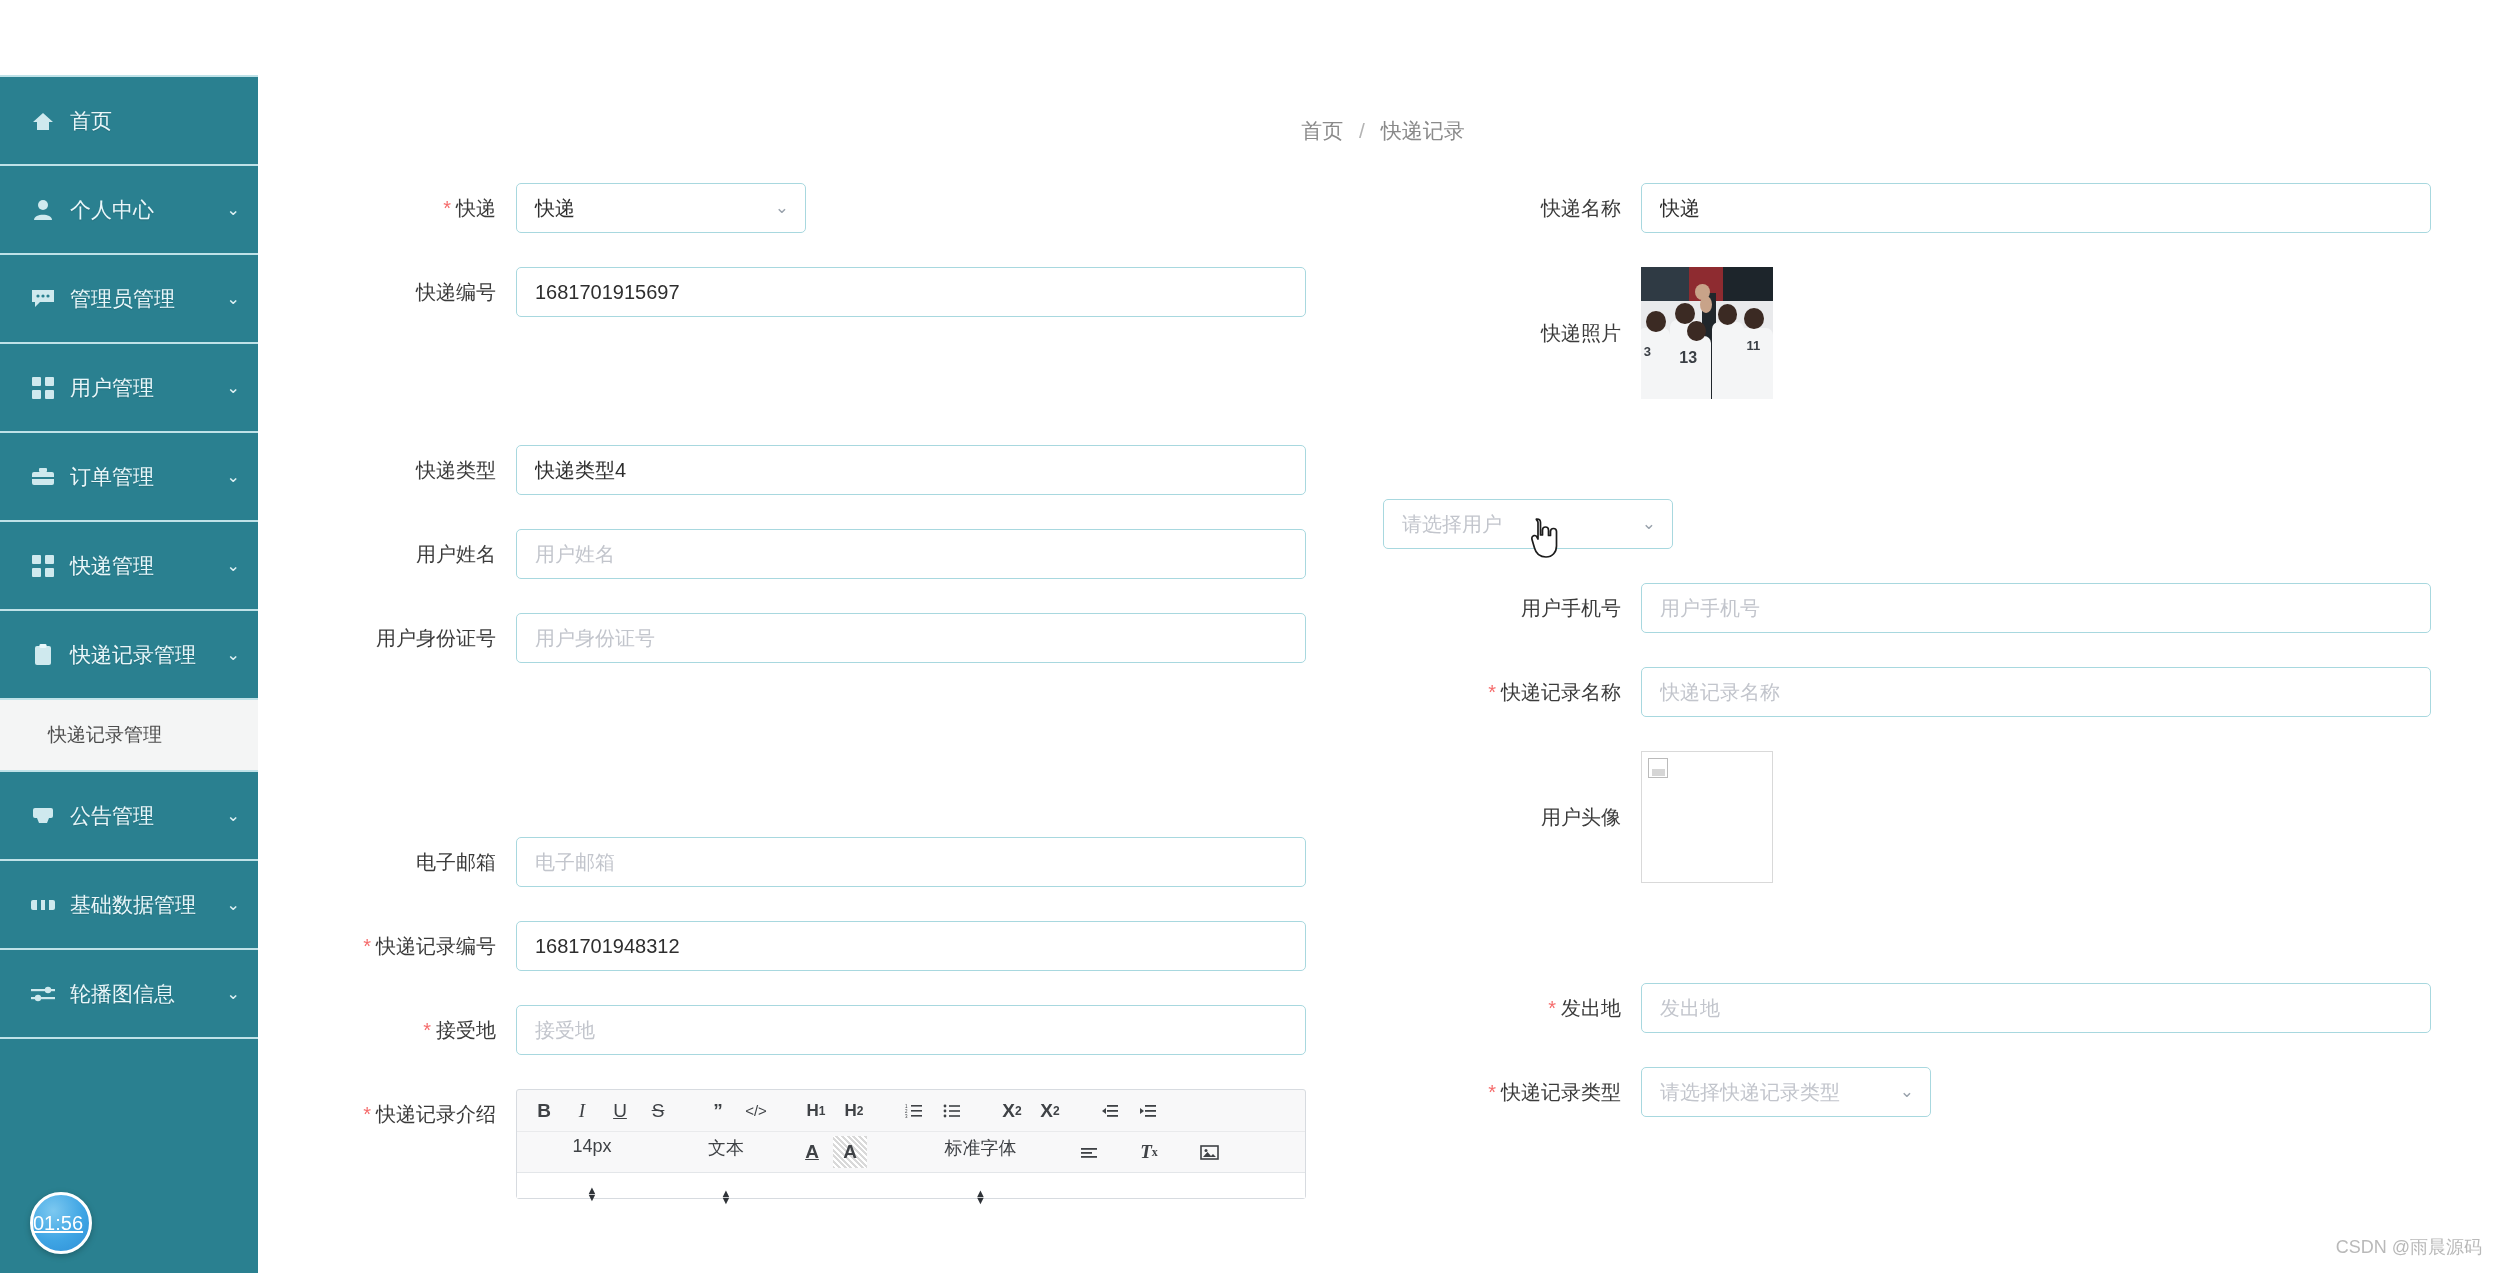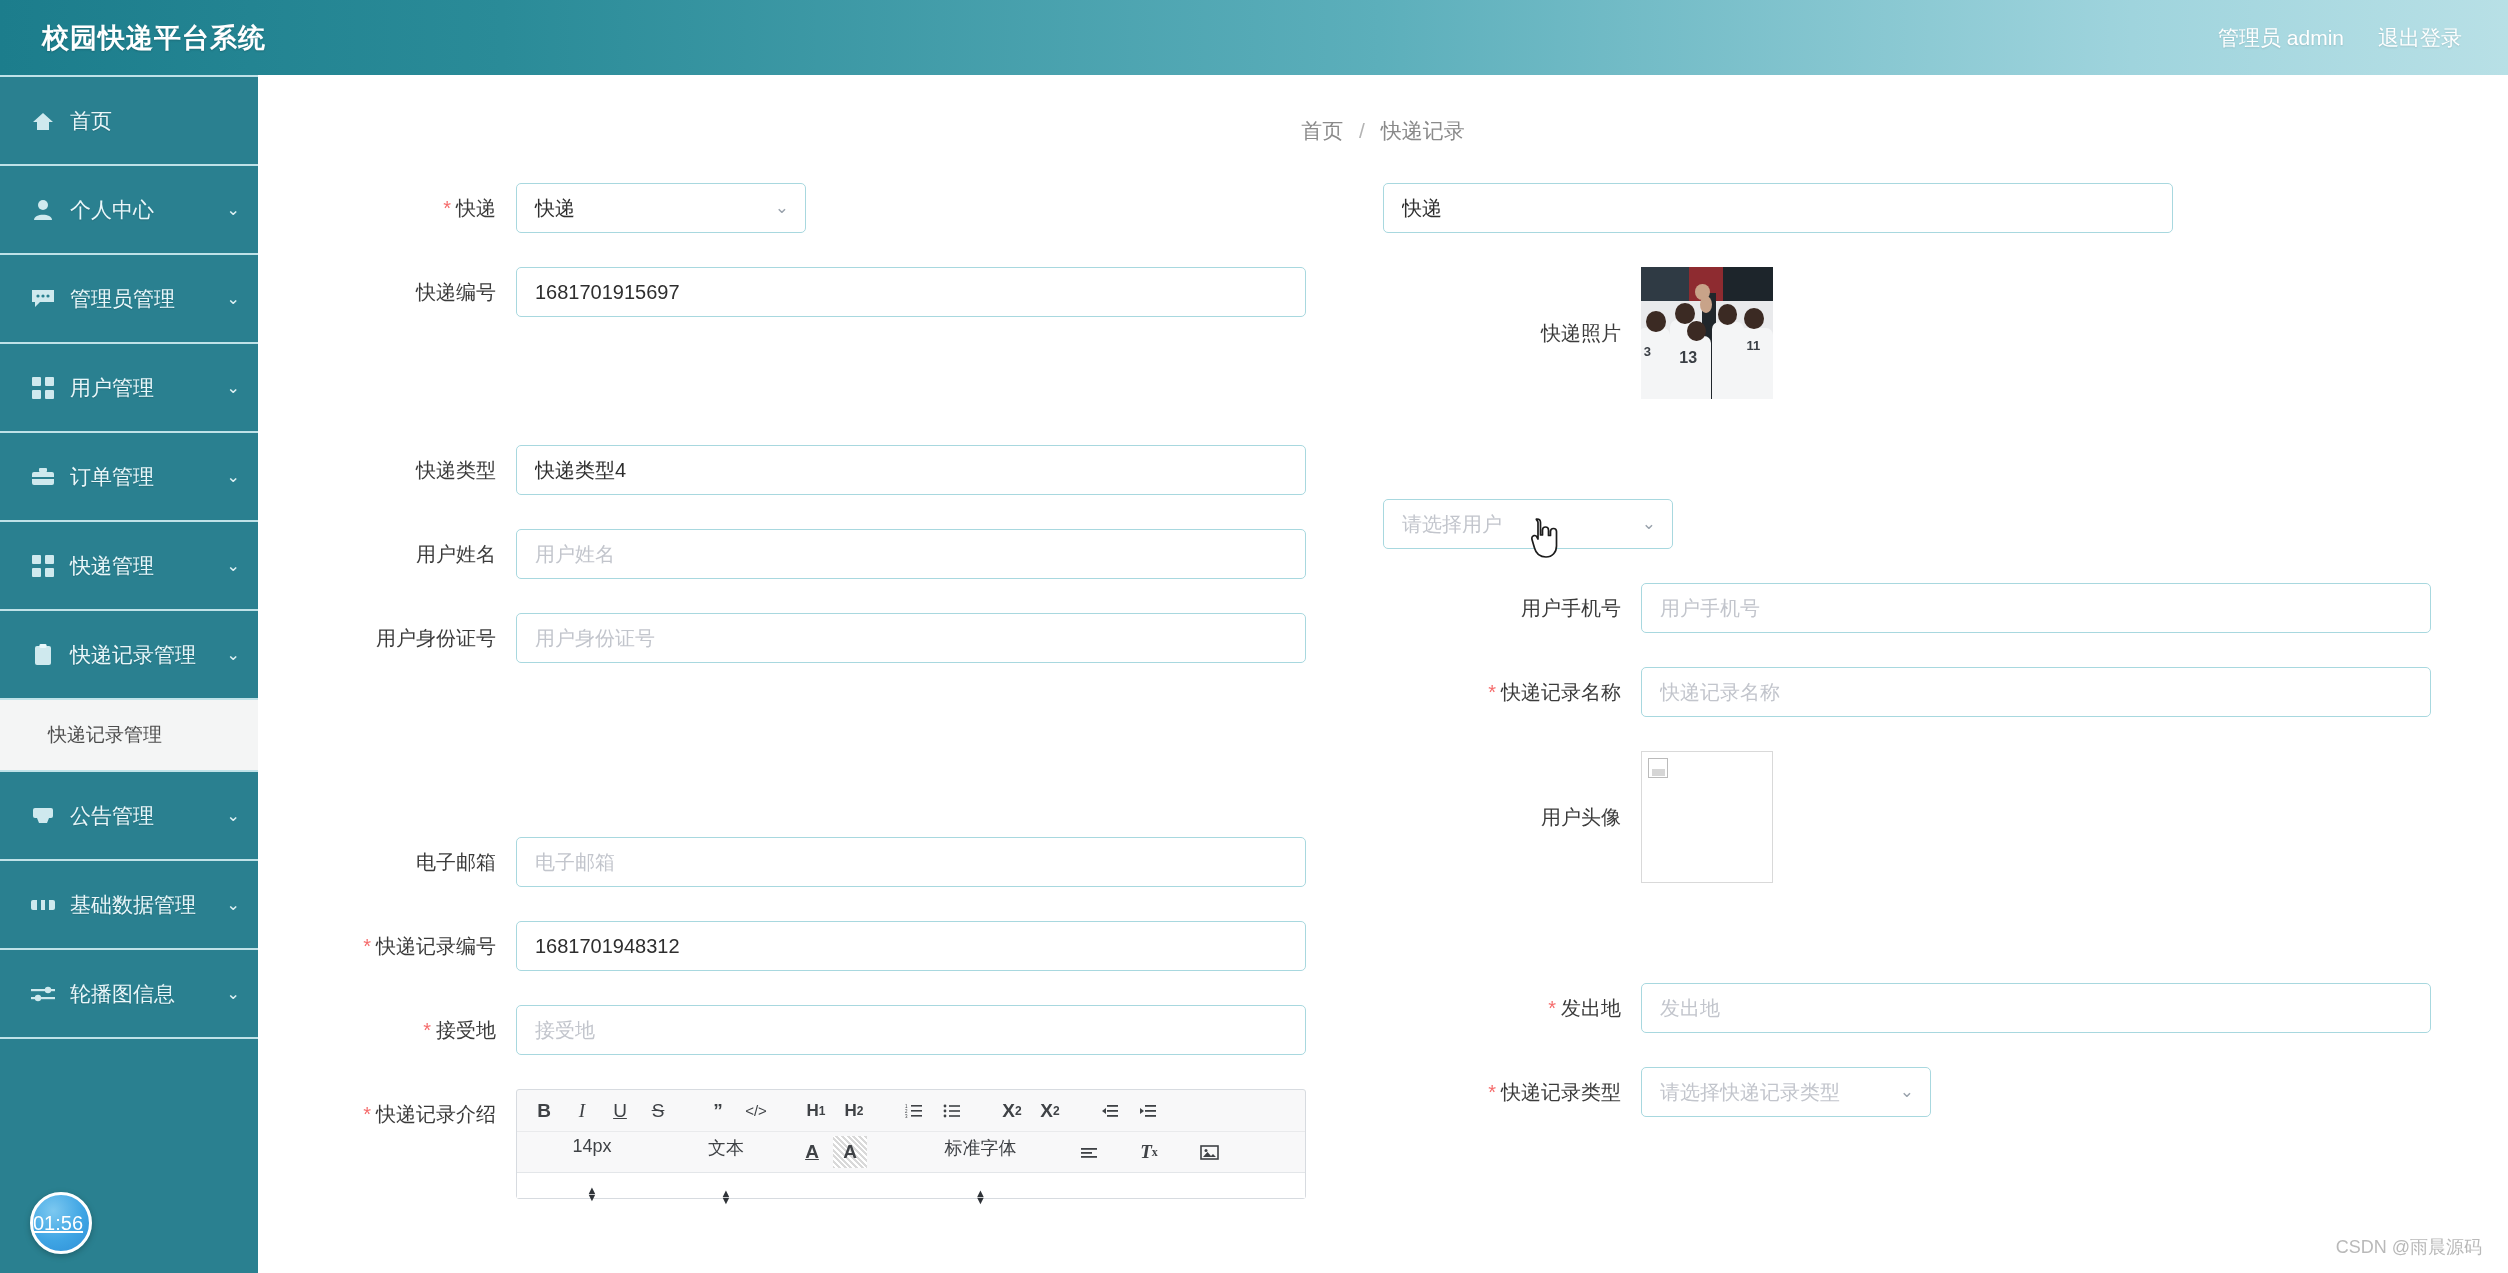--- a/index.html
+++ b/index.html
@@ -177,27 +177,20 @@
     position: absolute; right: 26px; bottom: 14px; color: #b9b9b9;
     font-size: 18px; z-index: 30;
   }
   .cursor-hand { position: absolute; left: 1528px; top: 517px; z-index: 50; }
 </style>
 </head>
 <body>
 
 <div class="app">
 
-  <div class="topbar">
-    <div class="brand">校园快递平台系统</div>
-    <div class="topbar-right">
-      <span>管理员 admin</span>
-      <span>退出登录</span>
-    </div>
-  </div>
 
   <div class="sidebar">
 
     <div class="nav-item">
       <span class="ico">
         <svg width="22" height="20" viewBox="0 0 22 20">
             <path d="M11 2 L21 11 L17 11 L17 19 L5 19 L5 11 L1 11 Z" fill="#cfe9ee"></path>
           </svg>
       </span>
       <span class="lbl">首页</span>
@@ -517,20 +510,23 @@
               <div class="ed-body"></div>
             </div>
           </div>
         </div>
 
       </div>
 
       <div class="col">
 
         <div class="frow">
+          <div class="lab">
+            <span>快递名称</span>
+          </div>
           <div class="ctrl">
             <input class="tinput" readonly="" value="快递" style="">
           </div>
         </div>
 
         <div class="frow photo-row" style="margin-bottom: 100px;">
           <div class="lab">
             <span>快递照片</span>
           </div>
           <div class="ctrl">

